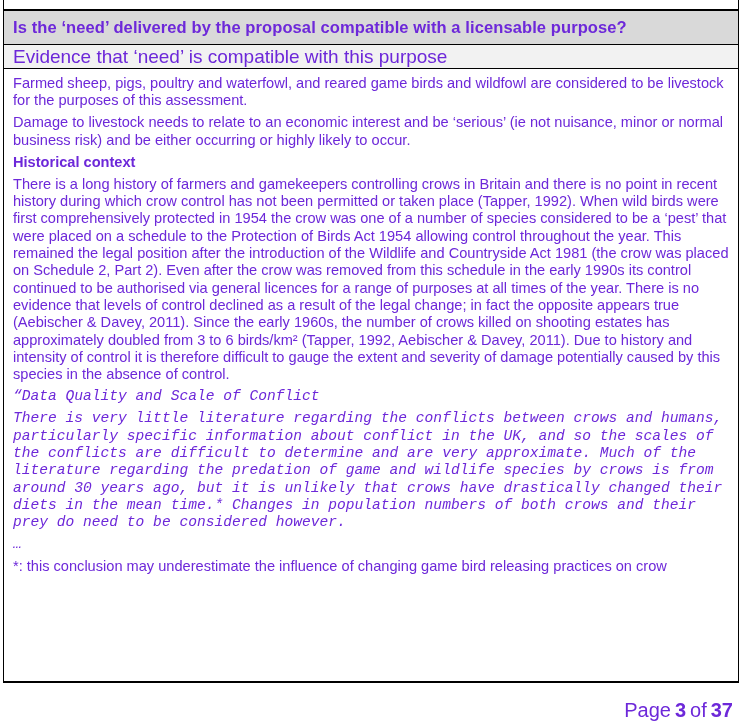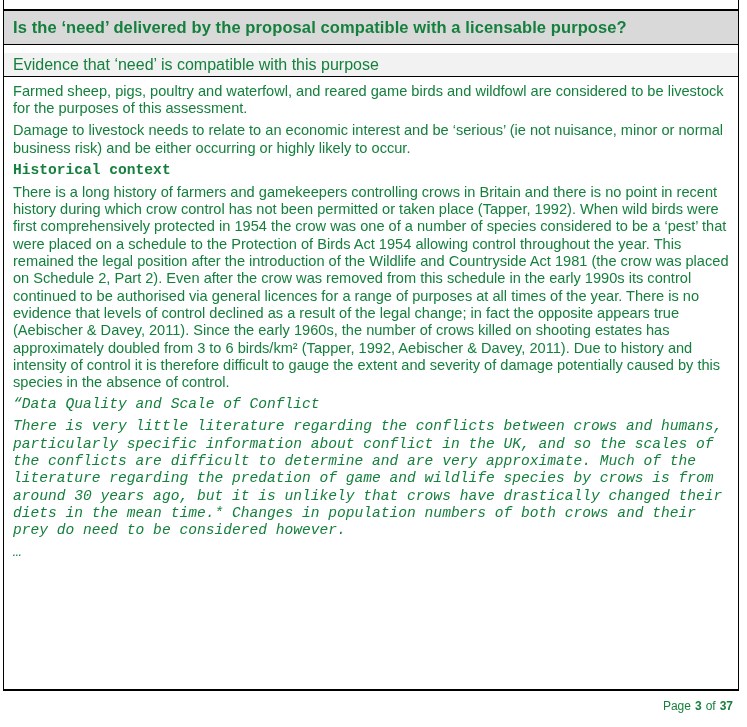--- a/index.html
+++ b/index.html
@@ -3,21 +3,21 @@
 <meta charset="utf-8">
 <style>
   * { margin: 0; padding: 0; }
   html, body { background: #ffffff; }
   .page {
     position: relative;
     width: 747px;
     height: 727px;
     background: #ffffff;
     font-family: "Liberation Sans", sans-serif;
-    color: #15803d;
+    color: #6d28d9;
     overflow: hidden;
   }
   .doc-table {
     position: absolute;
     left: 3px;
     top: 0;
     width: 736px;
     border-left: 1.5px solid #000;
     border-right: 1.5px solid #000;
     box-sizing: border-box;
@@ -38,42 +38,41 @@
     font-weight: bold;
     letter-spacing: 0.1px;
   }
   .row-subheader {
     height: 23px;
     background: #f2f2f2;
     border-bottom: 1px solid #000;
     display: flex;
     align-items: center;
     padding: 0 9px;
-    font-size: 16px;
-    margin-top: 8px;
+    font-size: 19px;
   }
   .row-body {
     background: #ffffff;
     height: 606px;
     padding: 6px 9px 0 9px;
     border-bottom: 2px solid #000;
     overflow: hidden;
   }
   .row-body p {
     font-size: 14.6px;
     line-height: 17.35px;
     margin: 0 0 4.6px 0;
   }
-  .row-body p.heading { font-weight: bold; font-family: Liberation Mono, monospace; }
+  .row-body p.heading { font-weight: bold; }
   .row-body p.italic { font-style: italic; font-family: Liberation Mono, monospace; }
   .page-footer {
     position: absolute;
     top: 699px;
     right: 14px;
-    font-size: 12px;
+    font-size: 20px;
     display: flex;
     gap: 4px;
     align-items: baseline;
     margin-left: 28px;
   }
   .page-footer .bold { font-weight: bold; }
 </style>
 </head>
 <body>
 
@@ -92,20 +91,21 @@
     </div>
 
     <div class="row-body">
       <p class="normal">Farmed sheep, pigs, poultry and waterfowl, and reared game birds and wildfowl are considered to be livestock for the purposes of this assessment.</p>
       <p class="normal">Damage to livestock needs to relate to an economic interest and be ‘serious’ (ie not nuisance, minor or normal business risk) and be either occurring or highly likely to occur.</p>
       <p class="heading">Historical context</p>
       <p class="normal">There is a long history of farmers and gamekeepers controlling crows in Britain and there is no point in recent history during which crow control has not been permitted or taken place (Tapper, 1992). When wild birds were first comprehensively protected in 1954 the crow was one of a number of species considered to be a ‘pest’ that were placed on a schedule to the Protection of Birds Act 1954 allowing control throughout the year. This remained the legal position after the introduction of the Wildlife and Countryside Act 1981 (the crow was placed on Schedule 2, Part 2). Even after the crow was removed from this schedule in the early 1990s its control continued to be authorised via general licences for a range of purposes at all times of the year. There is no evidence that levels of control declined as a result of the legal change; in fact the opposite appears true (Aebischer &amp; Davey, 2011). Since the early 1960s, the number of crows killed on shooting estates has approximately doubled from 3 to 6 birds/km² (Tapper, 1992, Aebischer &amp; Davey, 2011). Due to history and intensity of control it is therefore difficult to gauge the extent and severity of damage potentially caused by this species in the absence of control.</p>
       <p class="italic">“Data Quality and Scale of Conflict</p>
       <p class="italic">There is very little literature regarding the conflicts between crows and humans, particularly specific information about conflict in the UK, and so the scales of the conflicts are difficult to determine and are very approximate. Much of the literature regarding the predation of game and wildlife species by crows is from around 30 years ago, but it is unlikely that crows have drastically changed their diets in the mean time.* Changes in population numbers of both crows and their prey do need to be considered however.</p>
       <p class="italic">…</p>
+      <p class="normal">*: this conclusion may underestimate the influence of changing game bird releasing practices on crow</p>
     </div>
 
   </div>
 
   <div class="page-footer">
     <span>Page</span>
     <span class="bold">3</span>
     <span>of</span>
     <span class="bold">37</span>
   </div>

